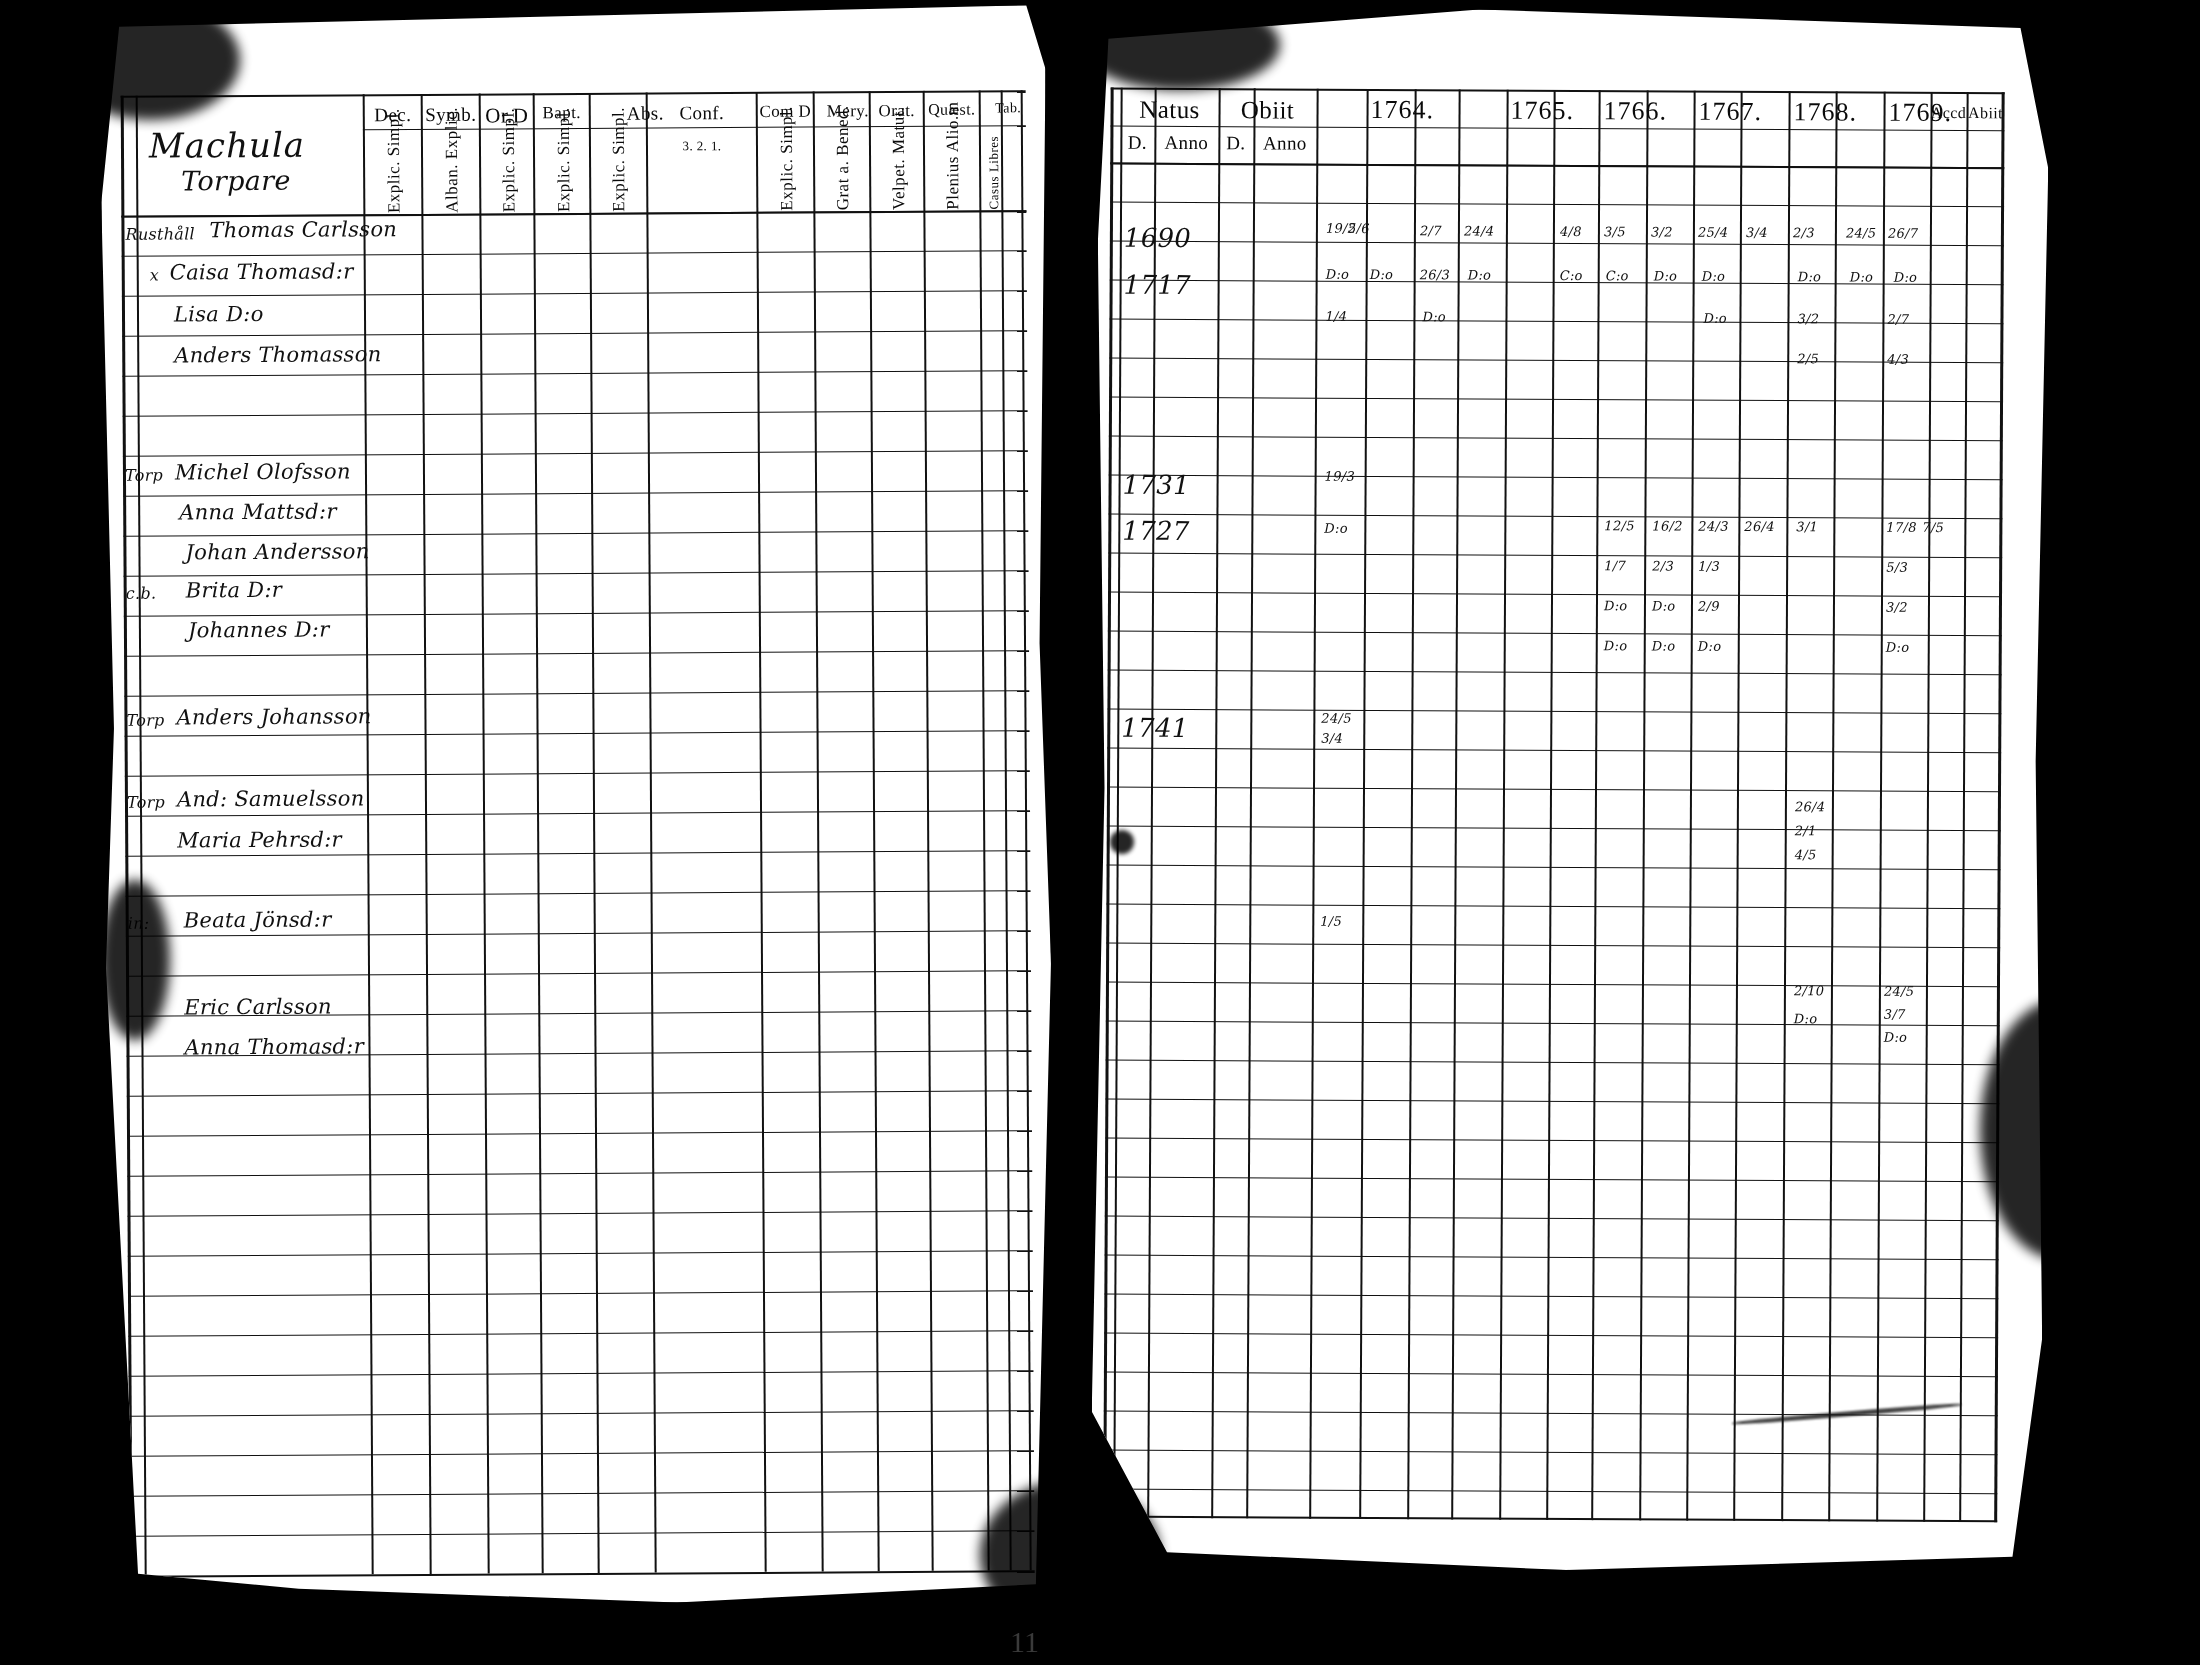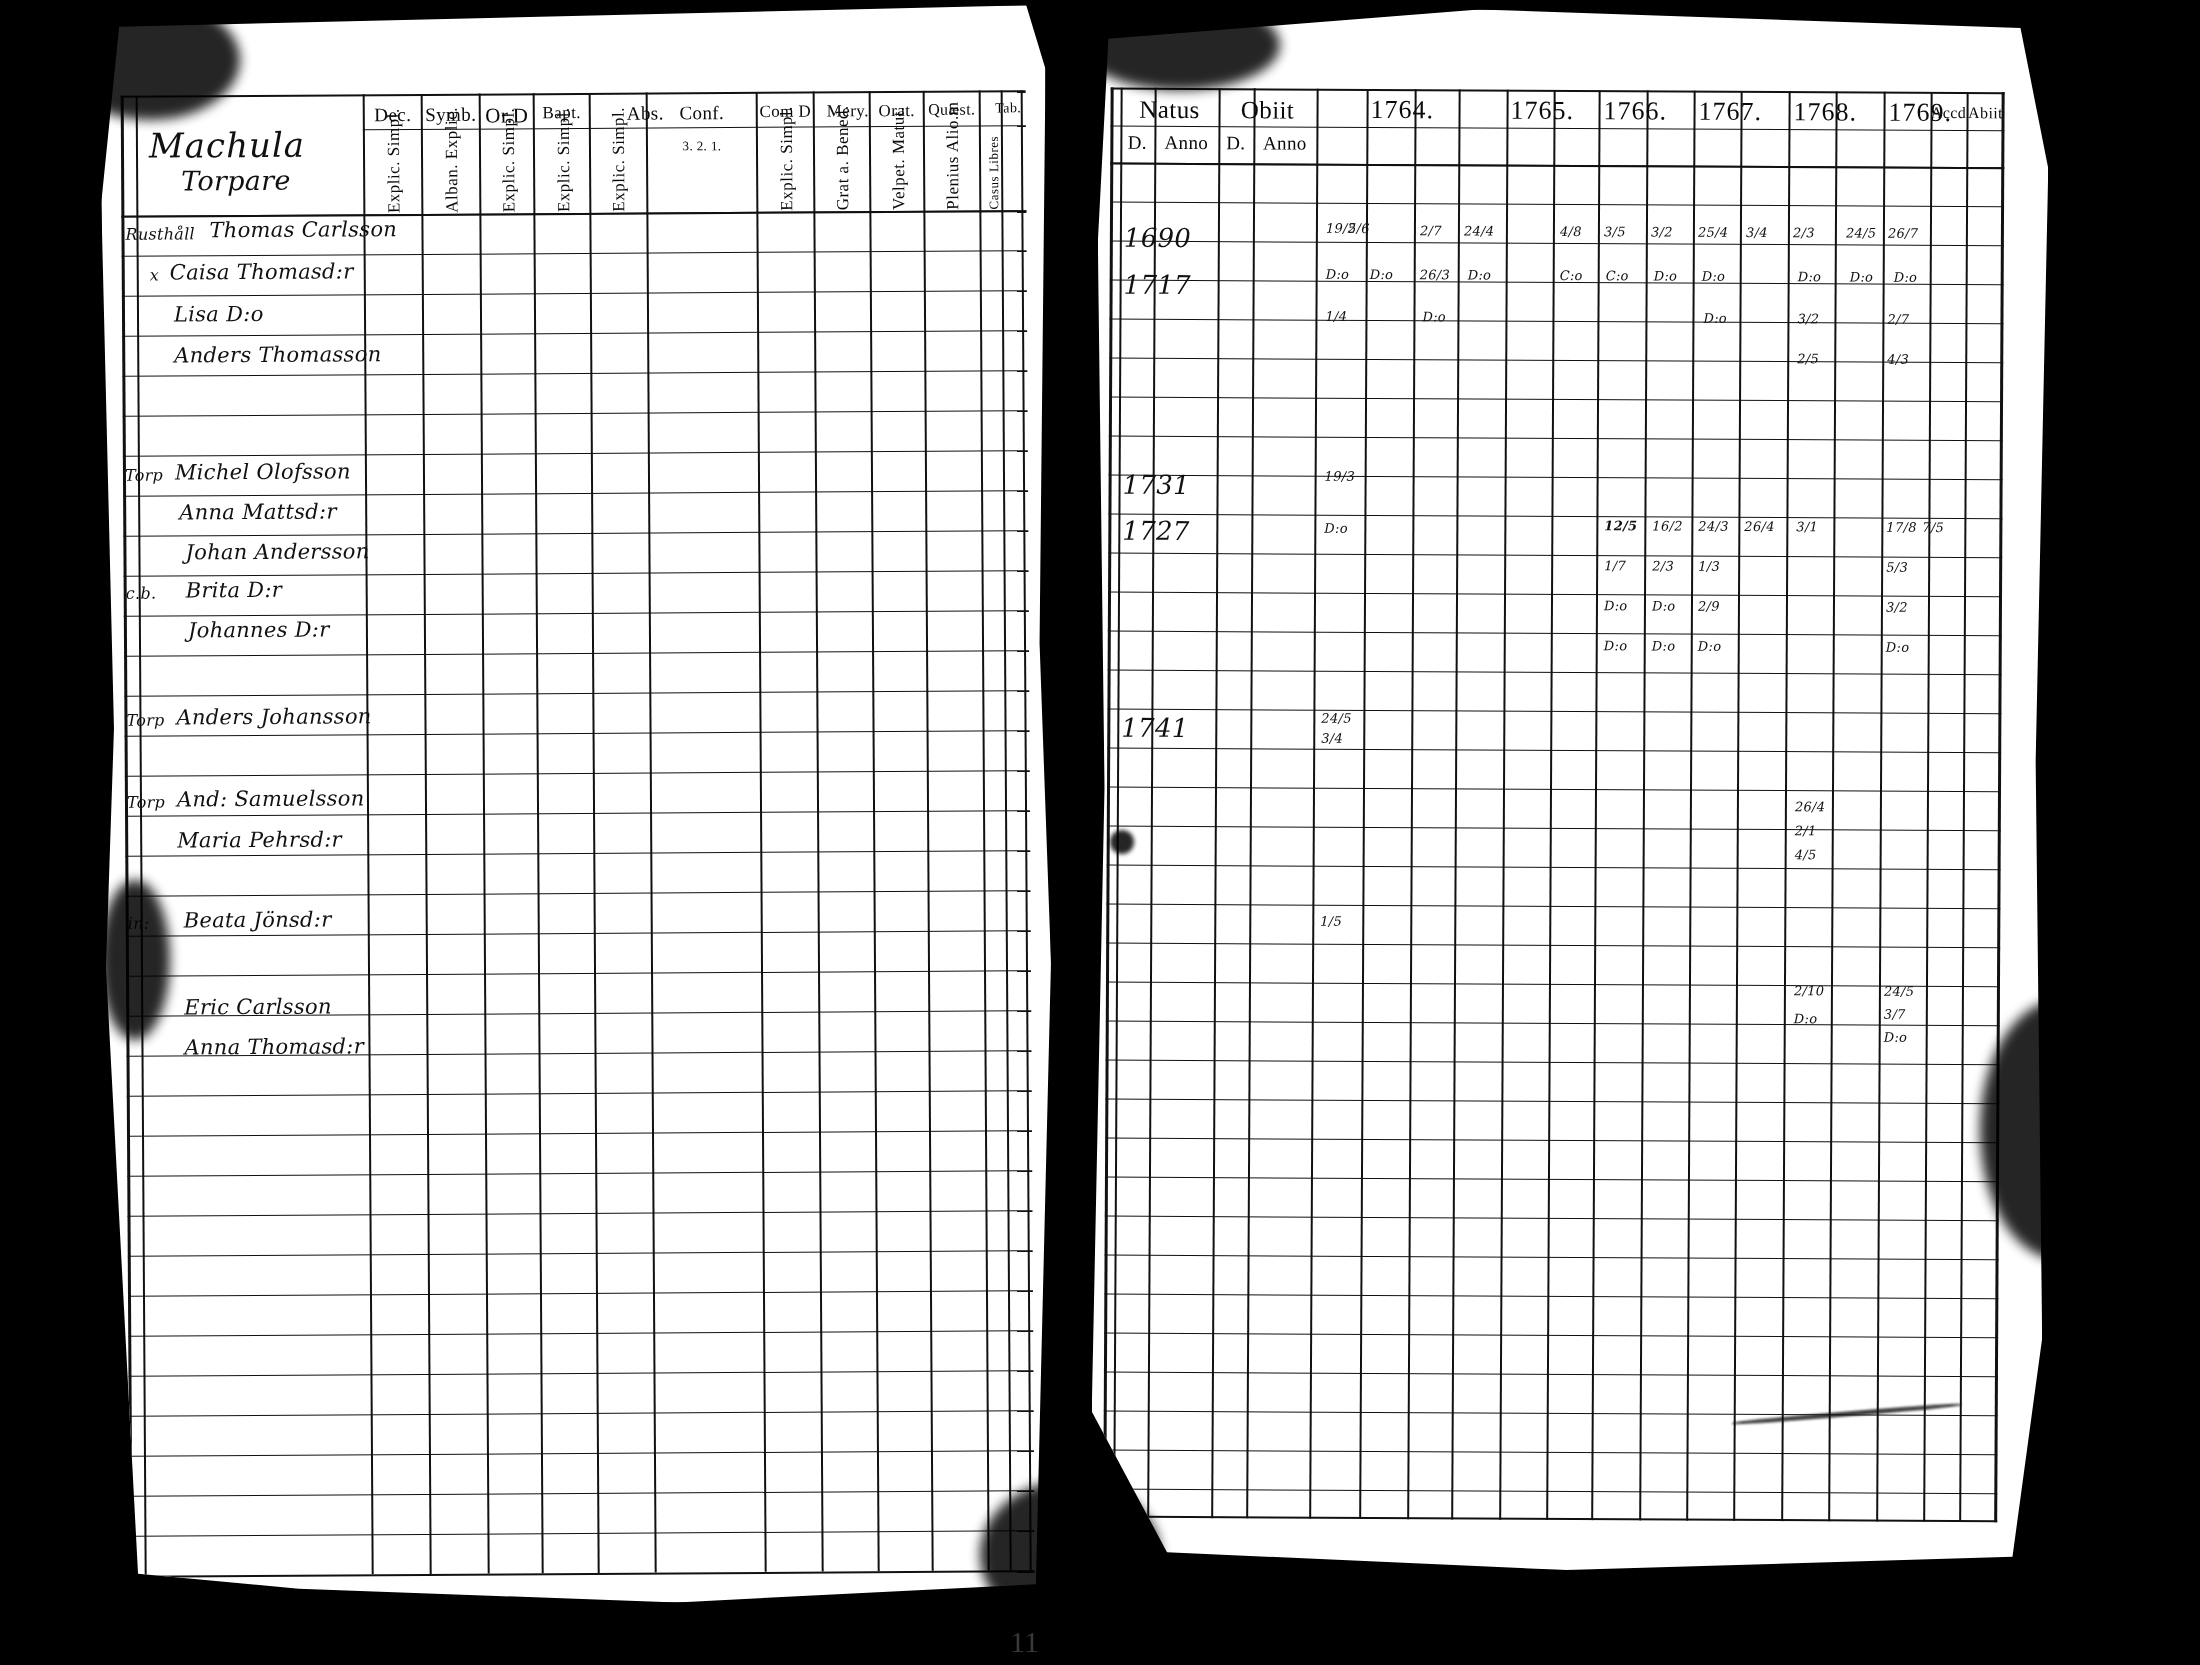--- a/index.html
+++ b/index.html
@@ -326,21 +326,21 @@
     <div class="hand hand-tiny" style="left:606px; top:300px;">D:o</div>
     <div class="hand hand-tiny" style="left:700px; top:300px;">3/2</div>
     <div class="hand hand-tiny" style="left:790px; top:300px;">2/7</div>
 
     <div class="hand hand-tiny" style="left:700px; top:340px;">2/5</div>
     <div class="hand hand-tiny" style="left:790px; top:340px;">4/3</div>
 
     <div class="hand hand-tiny" style="left:228px; top:460px;">19/3</div>
     <div class="hand hand-tiny" style="left:228px; top:512px;">D:o</div>
 
-    <div class="hand hand-tiny" style="left:508px; top:508px;font-weight:bold;">12/5</div>
+    <div class="hand hand-tiny" style="left:508px; top:508px;">12/5</div>
     <div class="hand hand-tiny" style="left:556px; top:508px;">16/2</div>
     <div class="hand hand-tiny" style="left:602px; top:508px;">24/3</div>
     <div class="hand hand-tiny" style="left:648px; top:508px;">26/4</div>
     <div class="hand hand-tiny" style="left:700px; top:508px;">3/1</div>
     <div class="hand hand-tiny" style="left:790px; top:508px;">17/8</div>
     <div class="hand hand-tiny" style="left:826px; top:508px;">7/5</div>
 
     <div class="hand hand-tiny" style="left:508px; top:548px;">1/7</div>
     <div class="hand hand-tiny" style="left:556px; top:548px;">2/3</div>
     <div class="hand hand-tiny" style="left:602px; top:548px;">1/3</div>

